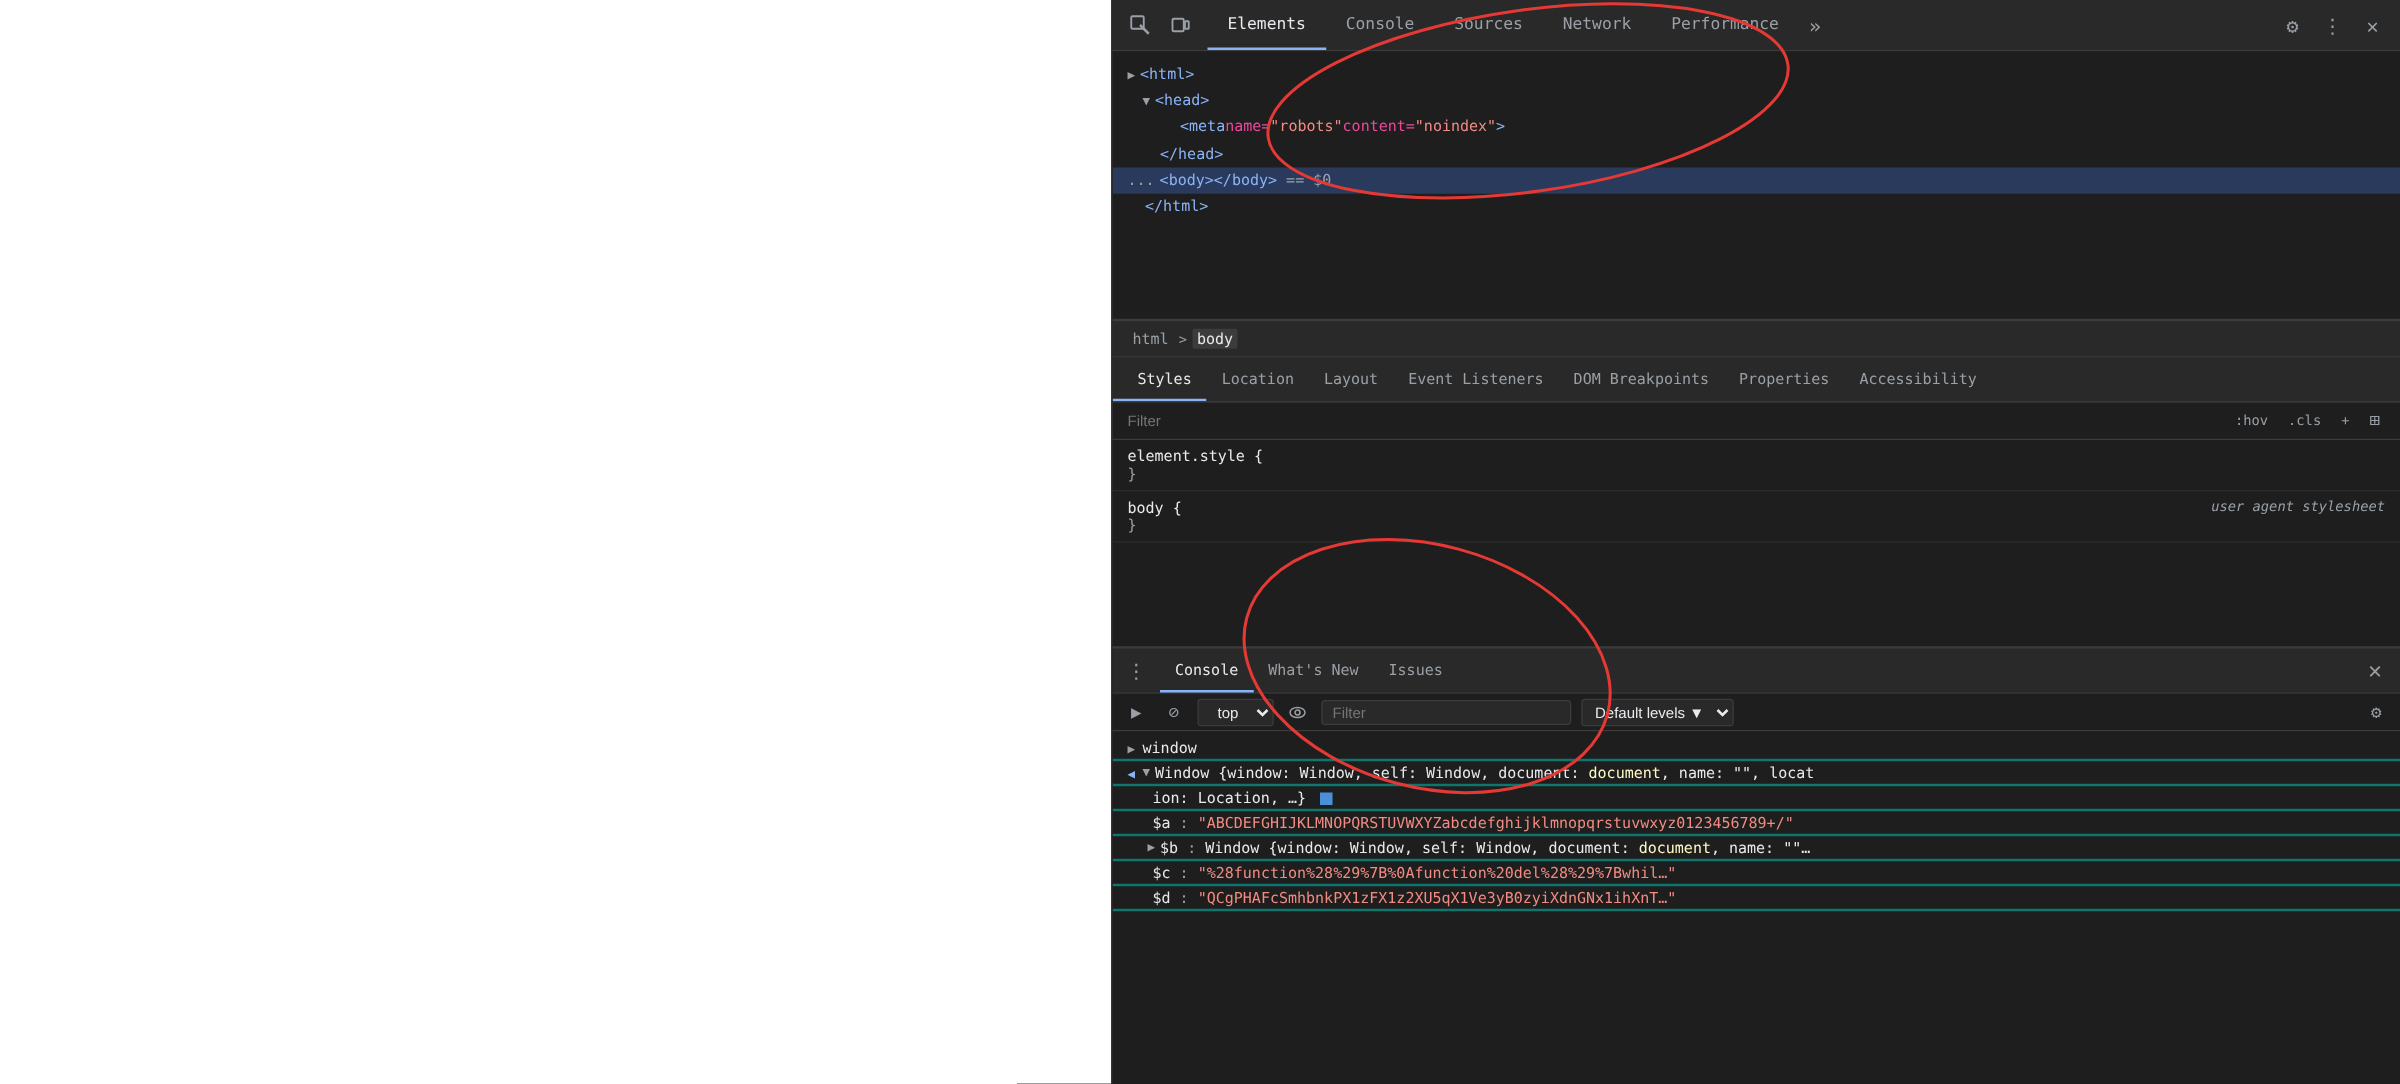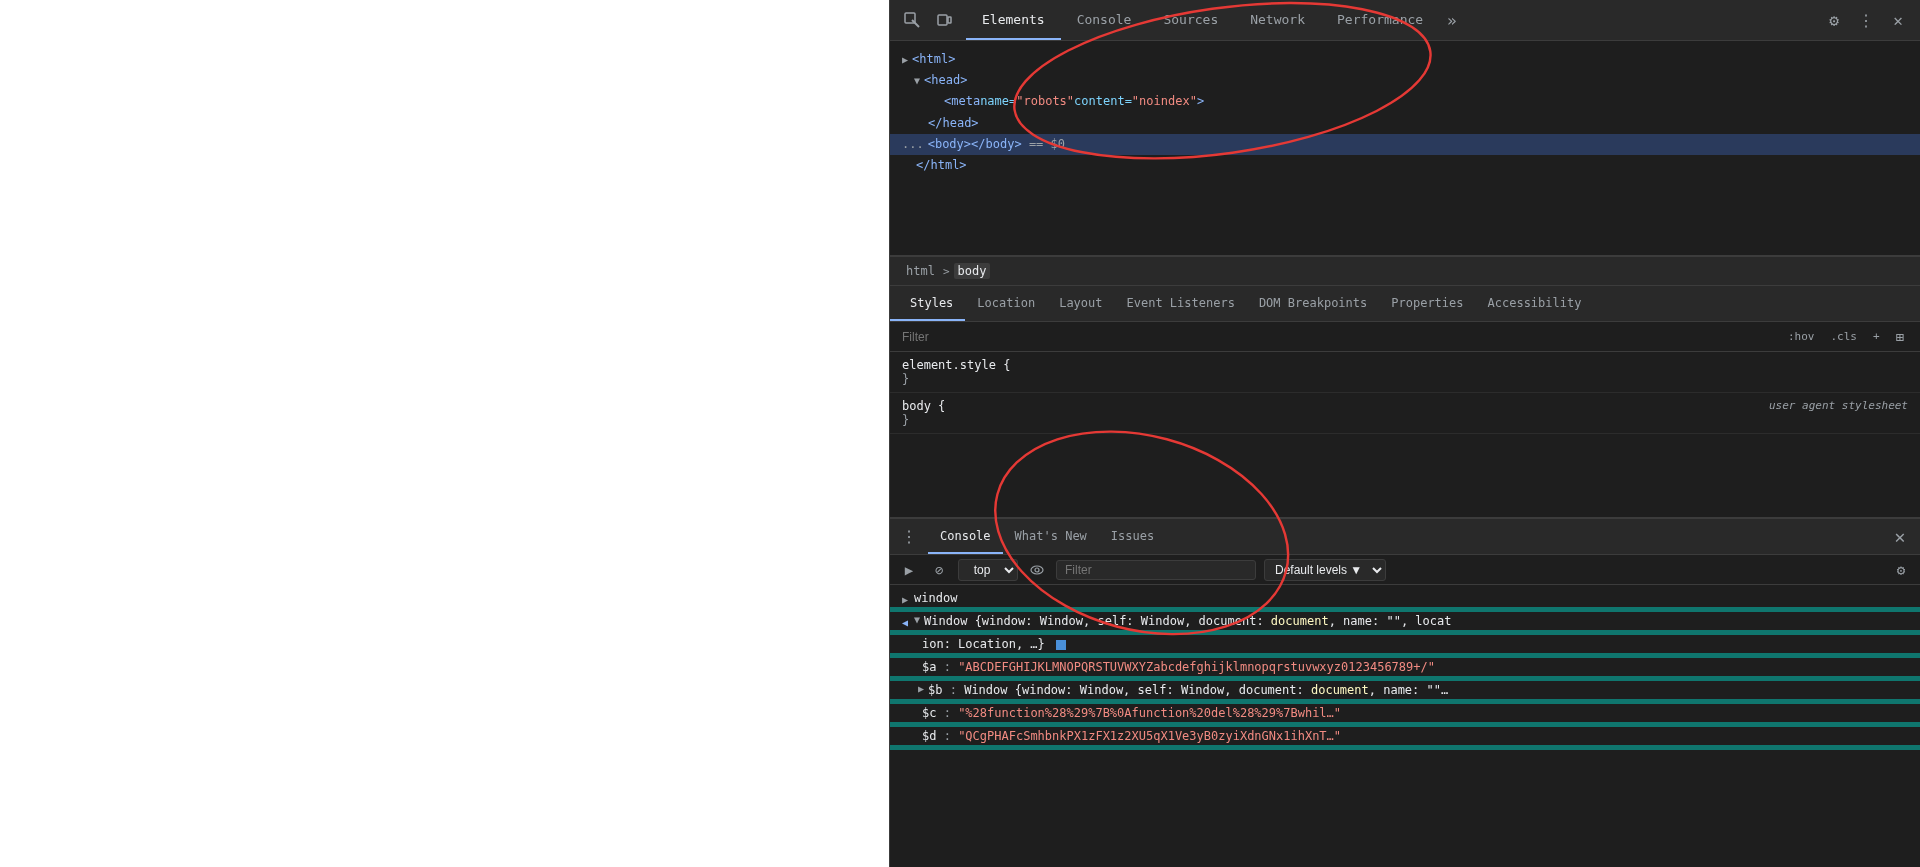--- a/index.html
+++ b/index.html
@@ -130,21 +130,21 @@
 
     .dom-line.selected {
       background: #2a3a5c;
     }
 
     .indent-1 { padding-left: 24px; }
     .indent-2 { padding-left: 40px; }
 
     .tag-bracket { color: #8ab4f8; }
     .tag-name { color: #8ab4f8; }
-    .attr-name { color: #7dd3fc; }
+    .attr-name { color: #ec4899; }
     .attr-value { color: #f28b82; }
     .dom-text { color: #e8eaed; }
     .dollar-sign { color: #9aa0a6; }
     .arrow { color: #9aa0a6; margin-right: 4px; cursor: pointer; }
     .arrow-down::before { content: '▼'; font-size: 10px; }
     .arrow-right::before { content: '▶'; font-size: 10px; }
 
     
     .breadcrumb-bar {
       background: #292929;
@@ -350,25 +350,24 @@
       color: #9aa0a6;
       font-size: 14px;
       border-radius: 3px;
     }
 
     .console-context-select {
       background: #292929;
       border: 1px solid #3c3c3c;
       color: #e8eaed;
       font-size: 12px;
-      padding: 2px 1px;
+      padding: 2px 11px;
       border-radius: 3px;
       cursor: pointer;
       min-width: 60px;
-      text-align: center;
     }
 
     .console-filter-input {
       background: #292929;
       border: 1px solid #3c3c3c;
       color: #9aa0a6;
       font-size: 12px;
       padding: 2px 8px;
       border-radius: 3px;
       width: 200px;
@@ -402,23 +401,23 @@
     .console-output {
       flex: 1;
       overflow-y: auto;
       padding: 4px 0;
       font-size: 12px;
     }
 
     .console-line {
       padding: 2px 12px;
       display: flex;
-      align-items: flex-start;
+      align-items: center;
       min-height: 20px;
-      border-bottom: 5px solid #0f766e;
+      border-bottom: 2px solid #0f766e;
     }
 
     .console-arrow {
       color: #9aa0a6;
       margin-right: 6px;
       cursor: pointer;
       font-size: 10px;
       padding-top: 3px;
       flex-shrink: 0;
     }

